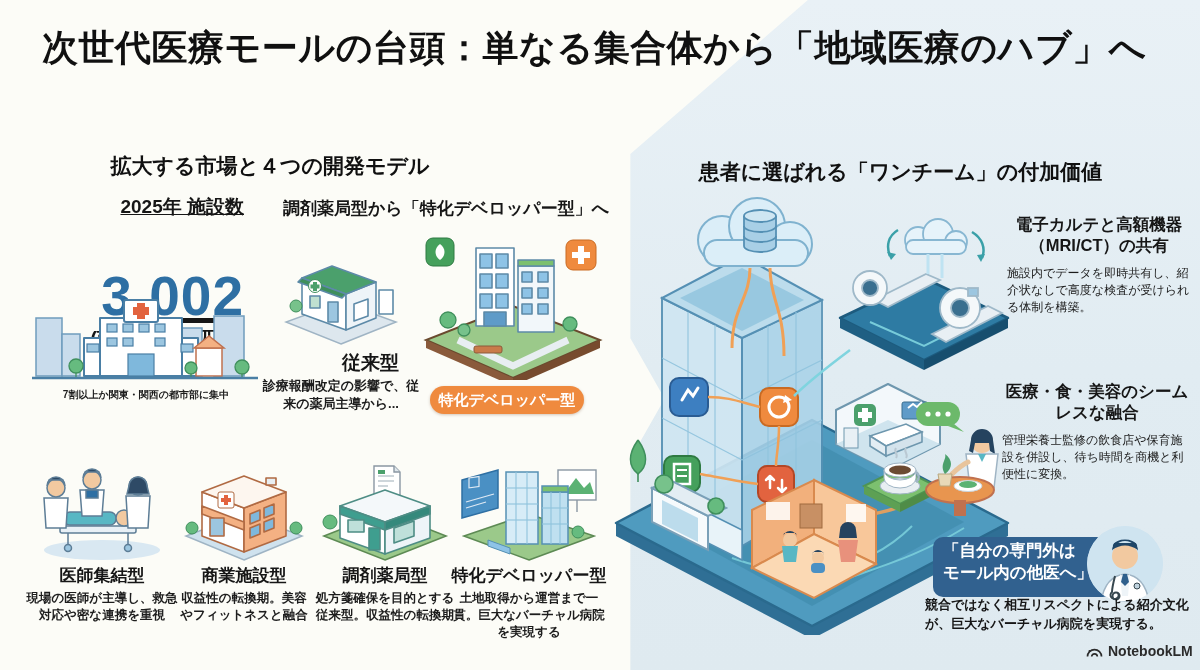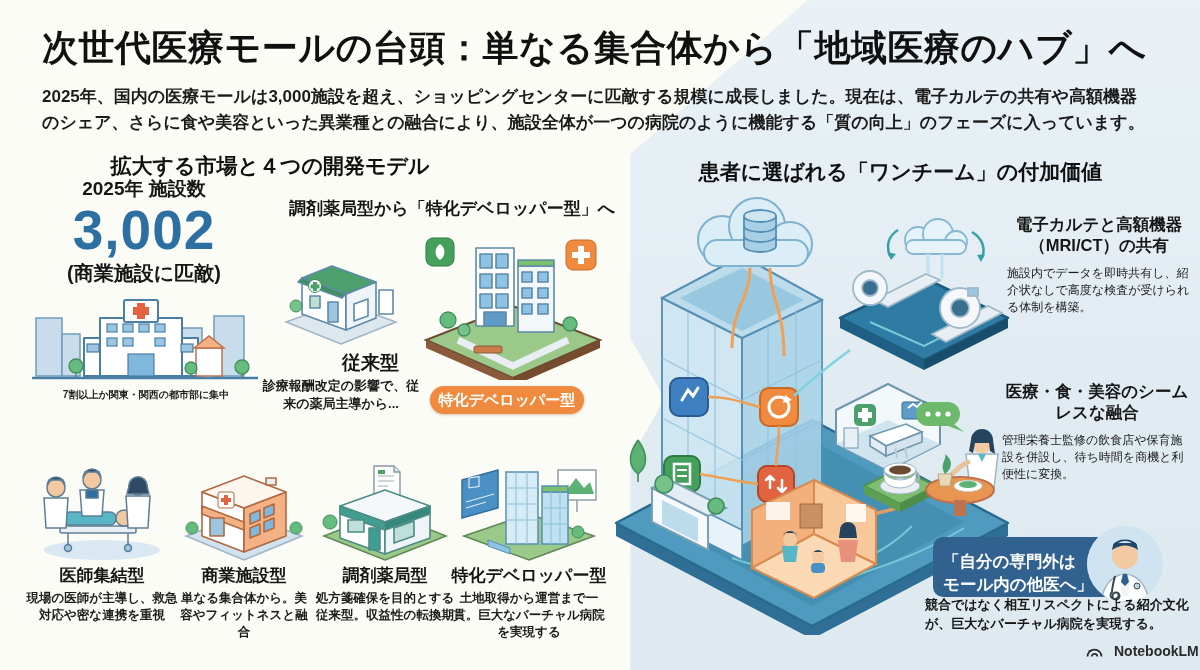--- a/index.html
+++ b/index.html
@@ -9,59 +9,58 @@
     font-family:"Liberation Sans","DejaVu Sans",sans-serif;color:#161616;padding-left:24px;
   }
   .panel-left{
     position:absolute;inset:0;background:#fcfcf7;
     clip-path:polygon(0 0,66% 0,51.5% 23%,51.5% 50.5%,54.3% 59.5%,51.5% 68.5%,51.5% 100%,0 100%);
   }
   .abs{position:absolute;}
   .title{left:42px;top:24px;width:1120px;font-size:36px;font-weight:800;letter-spacing:.5px;color:#101010;}
   .subtitle{left:42px;top:84px;width:1108px;font-size:17px;font-weight:600;line-height:1.5;color:#1b1b1b;}
   .sec-head{font-size:21px;font-weight:800;text-align:center;color:#101010;}
-  .stat{left:44px;top:176px;width:200px;text-align:center;}
+  .stat{left:44px;top:194px;width:200px;text-align:right;text-decoration:underline;}
   .stat .lbl{font-size:19px;font-weight:800;}
-  .stat .val{font-size:55px;font-weight:800;color:#2e6fa3;line-height:1.05;letter-spacing:1px;}
+  .stat .val{font-size:55px;font-weight:800;color:#2e6fa3;line-height:1.05;letter-spacing:1px;margin-top:48px;}
   .stat .note{font-size:20px;font-weight:700;}
   .cap{font-weight:700;color:#1d1d1d;line-height:1.35;text-align:center;}
   .model .lbl{font-size:17px;font-weight:800;text-align:center;margin-top:2px;}
   .model .cap{font-size:12.5px;margin-top:3px;}
   .badge-pill{
     background:#ef8a3e;color:#fff;border-radius:16px;height:28px;
     display:flex;align-items:center;justify-content:center;
     font-size:15px;font-weight:800;box-shadow:0 1px 3px rgba(90,40,0,.25);
   }
   .callout{text-align:center;}
   .callout .t{font-size:16.5px;font-weight:800;line-height:1.3;}
   .callout .b{font-size:12px;font-weight:400;line-height:1.42;text-align:left;margin-top:8px;color:#1c1c1c;}
   .quote-bubble{
     left:933px;top:537px;width:180px;height:60px;background:#31618f;border-radius:10px;
-    color:#fff;display:flex;flex-direction:column;justify-content:flex-end;
+    color:#fff;display:flex;flex-direction:column;justify-content:flex-start;
     padding:2px 10px;box-sizing:border-box;font-size:16.5px;font-weight:800;line-height:1.35;
   }
   .quote-bubble:after{
     content:"";position:absolute;right:-15px;top:18px;border:9px solid transparent;border-left:16px solid #31618f;
   }
   .avatar{
     left:1087px;top:526px;width:76px;height:76px;border-radius:50%;
     background:#cfe4f0;overflow:hidden;
   }
   .quote-body{left:925px;top:596px;width:272px;font-size:13px;font-weight:800;line-height:1.45;color:#161616;}
-  .watermark{left:1086px;top:643px;display:flex;align-items:center;gap:11px;color:#2b2b2b;font-size:14px;font-weight:600;}
+  .watermark{left:1086px;top:643px;display:flex;align-items:center;gap:5px;color:#2b2b2b;font-size:14px;font-weight:600;}
   svg{display:block;}
 </style>
 </head>
 <body>
 
 <div class="canvas">
   <div class="panel-left"></div>
 
   <div class="abs title">次世代医療モールの台頭：単なる集合体から「地域医療のハブ」へ</div>
-  <div class="abs subtitle">2025年、国内の医療モールは3,000施設を超え、ショッピングセンターに匹敵する規模に成長しました。現在は、電子カルテの共有や高額機器のシェア、さらに食や美容といった異業種との融合により、施設全体が一つの病院のように機能する「質の向上」のフェーズに入っています。</div>
 
   <div class="abs sec-head" style="left:70px;top:152px;width:400px;">拡大する市場と４つの開発モデル</div>
 
   <div class="abs stat">
     <div class="lbl">2025年 施設数</div>
     <div class="val">3,002</div>
     <div class="note">(商業施設に匹敵)</div>
   </div>
 
   <svg class="abs" style="left:28px;top:290px;" width="235" height="98" viewBox="0 0 235 98">
@@ -102,21 +101,21 @@
         <line x1="48" y1="83" x2="48" y2="88"></line>
       <circle cx="163" cy="78" r="6" fill="#66bb7f"></circle>
         <line x1="163" y1="84" x2="163" y2="88"></line>
       <circle cx="214" cy="77" r="7" fill="#66bb7f"></circle>
         <line x1="214" y1="84" x2="214" y2="88"></line>
     </g>
     <line x1="4" y1="88" x2="230" y2="88" stroke="#4a7fa5" stroke-width="2.5"></line>
   </svg>
   <div class="abs cap" style="left:22px;top:388px;width:248px;font-size:10px;">7割以上か関東・関西の都市部に集中</div>
 
-  <div class="abs" style="left:282px;top:197px;width:340px;font-size:17px;font-weight:800;text-align:center;">調剤薬局型から「特化デベロッパー型」へ</div>
+  <div class="abs" style="left:276px;top:197px;width:340px;font-size:17px;font-weight:800;text-align:center;">調剤薬局型から「特化デベロッパー型」へ</div>
 
   <svg class="abs" style="left:284px;top:244px;" width="115" height="104" viewBox="0 0 115 104">
     <polygon points="57,100 112,78 57,58 2,78" fill="#dde7ee" stroke="#9fb4c4" stroke-width="1.5"></polygon>
     <g stroke="#5d8aa8" stroke-width="1.6" stroke-linejoin="round">
       <polygon points="18,34 62,50 62,86 18,70" fill="#ffffff"></polygon>
       <polygon points="62,50 92,38 92,74 62,86" fill="#eef4f8"></polygon>
       <polygon points="18,34 48,22 92,38 62,50" fill="#4ba06c"></polygon>
       <polygon points="14,38 58,54 62,50 18,34" fill="#3f8f5c"></polygon>
       <rect x="26" y="52" width="10" height="12" fill="#bfe0d0"></rect>
       <rect x="44" y="58" width="10" height="20" fill="#9cc6e0"></rect>
@@ -226,21 +225,21 @@
       </g>
       <g>
         <rect x="38" y="30" width="16" height="16" rx="2" fill="#fff" stroke="#b06a43"></rect>
         <rect x="44" y="33" width="4" height="10" fill="#e2633f"></rect>
           <rect x="41" y="36" width="10" height="4" fill="#e2633f"></rect>
       </g>
       <circle cx="12" cy="66" r="6" fill="#66bb7f" stroke="#3f8f5c"></circle>
       <circle cx="116" cy="66" r="6" fill="#66bb7f" stroke="#3f8f5c"></circle>
     </svg>
     <div class="lbl">商業施設型</div>
-    <div class="cap">単なる集合体から。美容やフィットネスと融合</div>
+    <div class="cap">収益性の転換期。美容やフィットネスと融合</div>
   </div>
 
   <div class="abs model" style="left:314px;top:462px;width:142px;">
     <svg width="142" height="100" viewBox="0 0 142 100" style="margin:0 auto;">
       <polygon points="71,98 132,74 71,50 10,74" fill="#9bc98a" stroke="#5d8a54" stroke-width="1.6"></polygon>
       <g stroke="#8a97a3" stroke-width="1.4">
         <path d="M60 4 h20 l6 6 v24 h-26 Z" fill="#ffffff"></path>
         <path d="M80 4 v6 h6" fill="#dfe7ec"></path>
         <line x1="64" y1="14" x2="80" y2="14" stroke="#b9c4cc"></line>
           <line x1="64" y1="19" x2="80" y2="19" stroke="#b9c4cc"></line>

